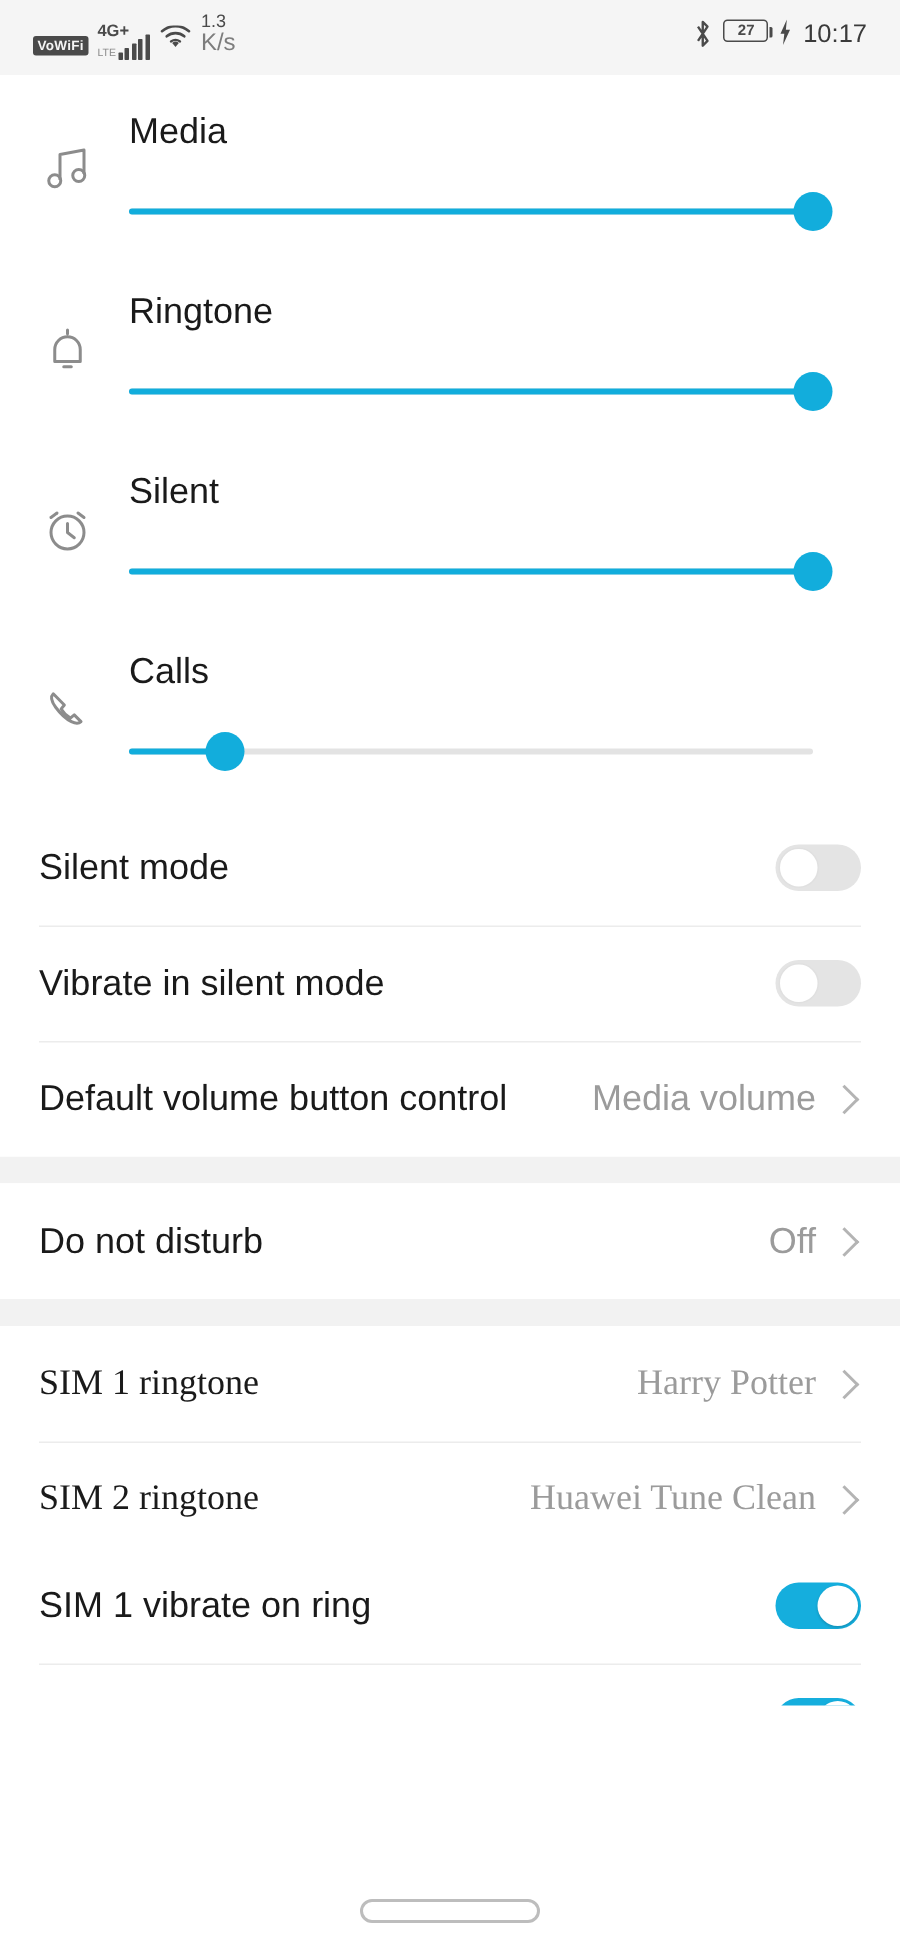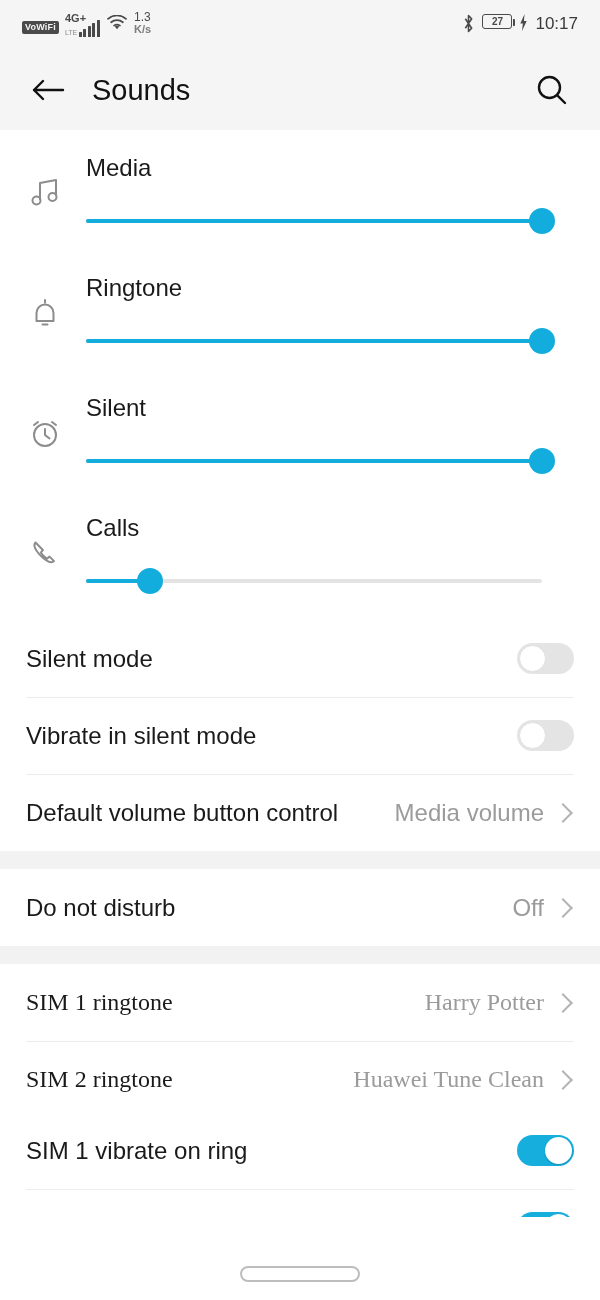--- a/index.html
+++ b/index.html
@@ -132,21 +132,21 @@
       <span style="position:relative;top:-1px;">
         <svg width="22" height="17" viewBox="0 0 24 18">
           <path d="M12 15.3 l2.4-2.9a3.7 3.7 0 0 0-4.8 0z" fill="#4a4a4a"></path>
           <path d="M5.6 7.6a10 10 0 0 1 12.8 0" stroke="#4a4a4a" stroke-width="1.9" fill="none" stroke-linecap="round"></path>
           <path d="M2.2 3.9a15 15 0 0 1 19.6 0" stroke="#4a4a4a" stroke-width="1.9" fill="none" stroke-linecap="round"></path>
           <path d="M8.7 11.3a6 6 0 0 1 6.6 0" stroke="#4a4a4a" stroke-width="1.7" fill="none" stroke-linecap="round"></path>
         </svg>
       </span>
       <span class="kbs">
         <span>1.3</span>
-        <span style="font-size:11px;color:#7d7d7d;font-weight:bold;">K/s</span>
+        <span style="font-size:16px;color:#7d7d7d;">K/s</span>
       </span>
     </div>
 
     <div class="sb-right">
       <span>
         <svg width="13" height="19" viewBox="0 0 12 18">
           <path d="M3 4.5 L9 13.5 L6 16.5 L6 1.5 L9 4.5 L3 13.5" stroke="#4a4a4a" stroke-width="1.5" fill="none" stroke-linejoin="round"></path>
         </svg>
       </span>
       <span class="battery">
@@ -154,34 +154,20 @@
       </span>
       <span>
         <svg width="9" height="17" viewBox="0 0 8 16">
             <path d="M5 0 L1 9 L3.4 9 L2.6 16 L7 6.5 L4.4 6.5 Z" fill="#4a4a4a"></path>
           </svg>
       </span>
       <span class="clock">10:17</span>
     </div>
   </div>
 
-  <div class="appbar">
-    <span class="back">
-      <svg width="34" height="28" viewBox="0 0 34 28">
-        <path d="M32 14 H3 M12 5 L3 14 L12 23" stroke="#111" stroke-width="2.4" fill="none" stroke-linecap="round" stroke-linejoin="round"></path>
-      </svg>
-    </span>
-    <span class="title">Sounds</span>
-    <span class="search">
-      <svg width="34" height="34" viewBox="0 0 34 34">
-        <circle cx="14.5" cy="14.5" r="10.5" stroke="#111" stroke-width="2.4" fill="none"></circle>
-        <path d="M22.3 22.3 L30 30" stroke="#111" stroke-width="2.4" stroke-linecap="round"></path>
-      </svg>
-    </span>
-  </div>
 
   <div class="vol-section">
 
     <div class="vol-row">
       <div class="vol-icon">
         <svg width="38" height="38" viewBox="0 0 38 38">
           <path d="M14 26 V9 L30 6 V22" stroke="#8c8c8c" stroke-width="2" fill="none" stroke-linejoin="round"></path>
           <circle cx="10.5" cy="26.5" r="4" stroke="#8c8c8c" stroke-width="2" fill="none"></circle>
           <circle cx="26.5" cy="23" r="4" stroke="#8c8c8c" stroke-width="2" fill="none"></circle>
         </svg>

